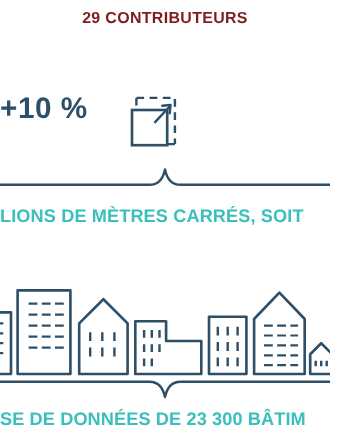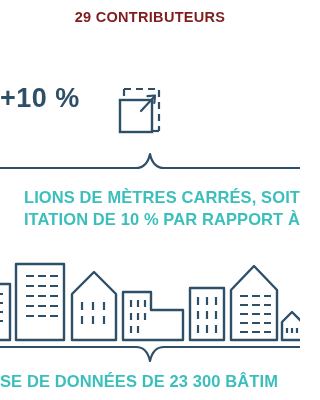--- a/index.html
+++ b/index.html
@@ -76,21 +76,21 @@
     width: 304px;
     height: 24px;
   }
 
   
   .surface-caption {
     position: absolute;
     top: 186px;
     left: 0;
     width: 300px;
-    text-align: right;
+    text-align: left;
     color: #3bbfbd;
     font-size: 16.5px;
     font-weight: bold;
     line-height: 22px;
     letter-spacing: 0.1px;
     white-space: nowrap;
   }
   .surface-caption .cap-line {
     display: block;
     white-space: nowrap;
@@ -143,21 +143,20 @@
   </div>
 
   <div class="brace-up">
     <svg viewBox="0 0 304 22" width="304" height="22" xmlns="http://www.w3.org/2000/svg">
       <path d="M0 18 H138 Q149 18 152 4 Q155 18 166 18 H304" fill="none" stroke="#2e4f68" stroke-width="2.2" stroke-linecap="round" stroke-linejoin="round"></path>
     </svg>
   </div>
 
   <div class="surface-caption">
     <span class="cap-line">LIONS DE MÈTRES CARRÉS, SOIT</span>
-    <span class="cap-line">ITATION DE 10 % PAR RAPPORT À</span>
   </div>
 
   <div class="skyline">
     <svg viewBox="0 0 320 90" width="320" height="90" xmlns="http://www.w3.org/2000/svg">
       <g fill="#ffffff" stroke="#2e4f68" stroke-width="2.4" stroke-linejoin="round" stroke-linecap="round">
 
         <rect x="-6" y="32" width="26" height="56"></rect>
         <g stroke-width="2" stroke-linecap="butt">
           <line x1="4" y1="42" x2="13" y2="42"></line>
           <line x1="4" y1="51" x2="13" y2="51"></line>

